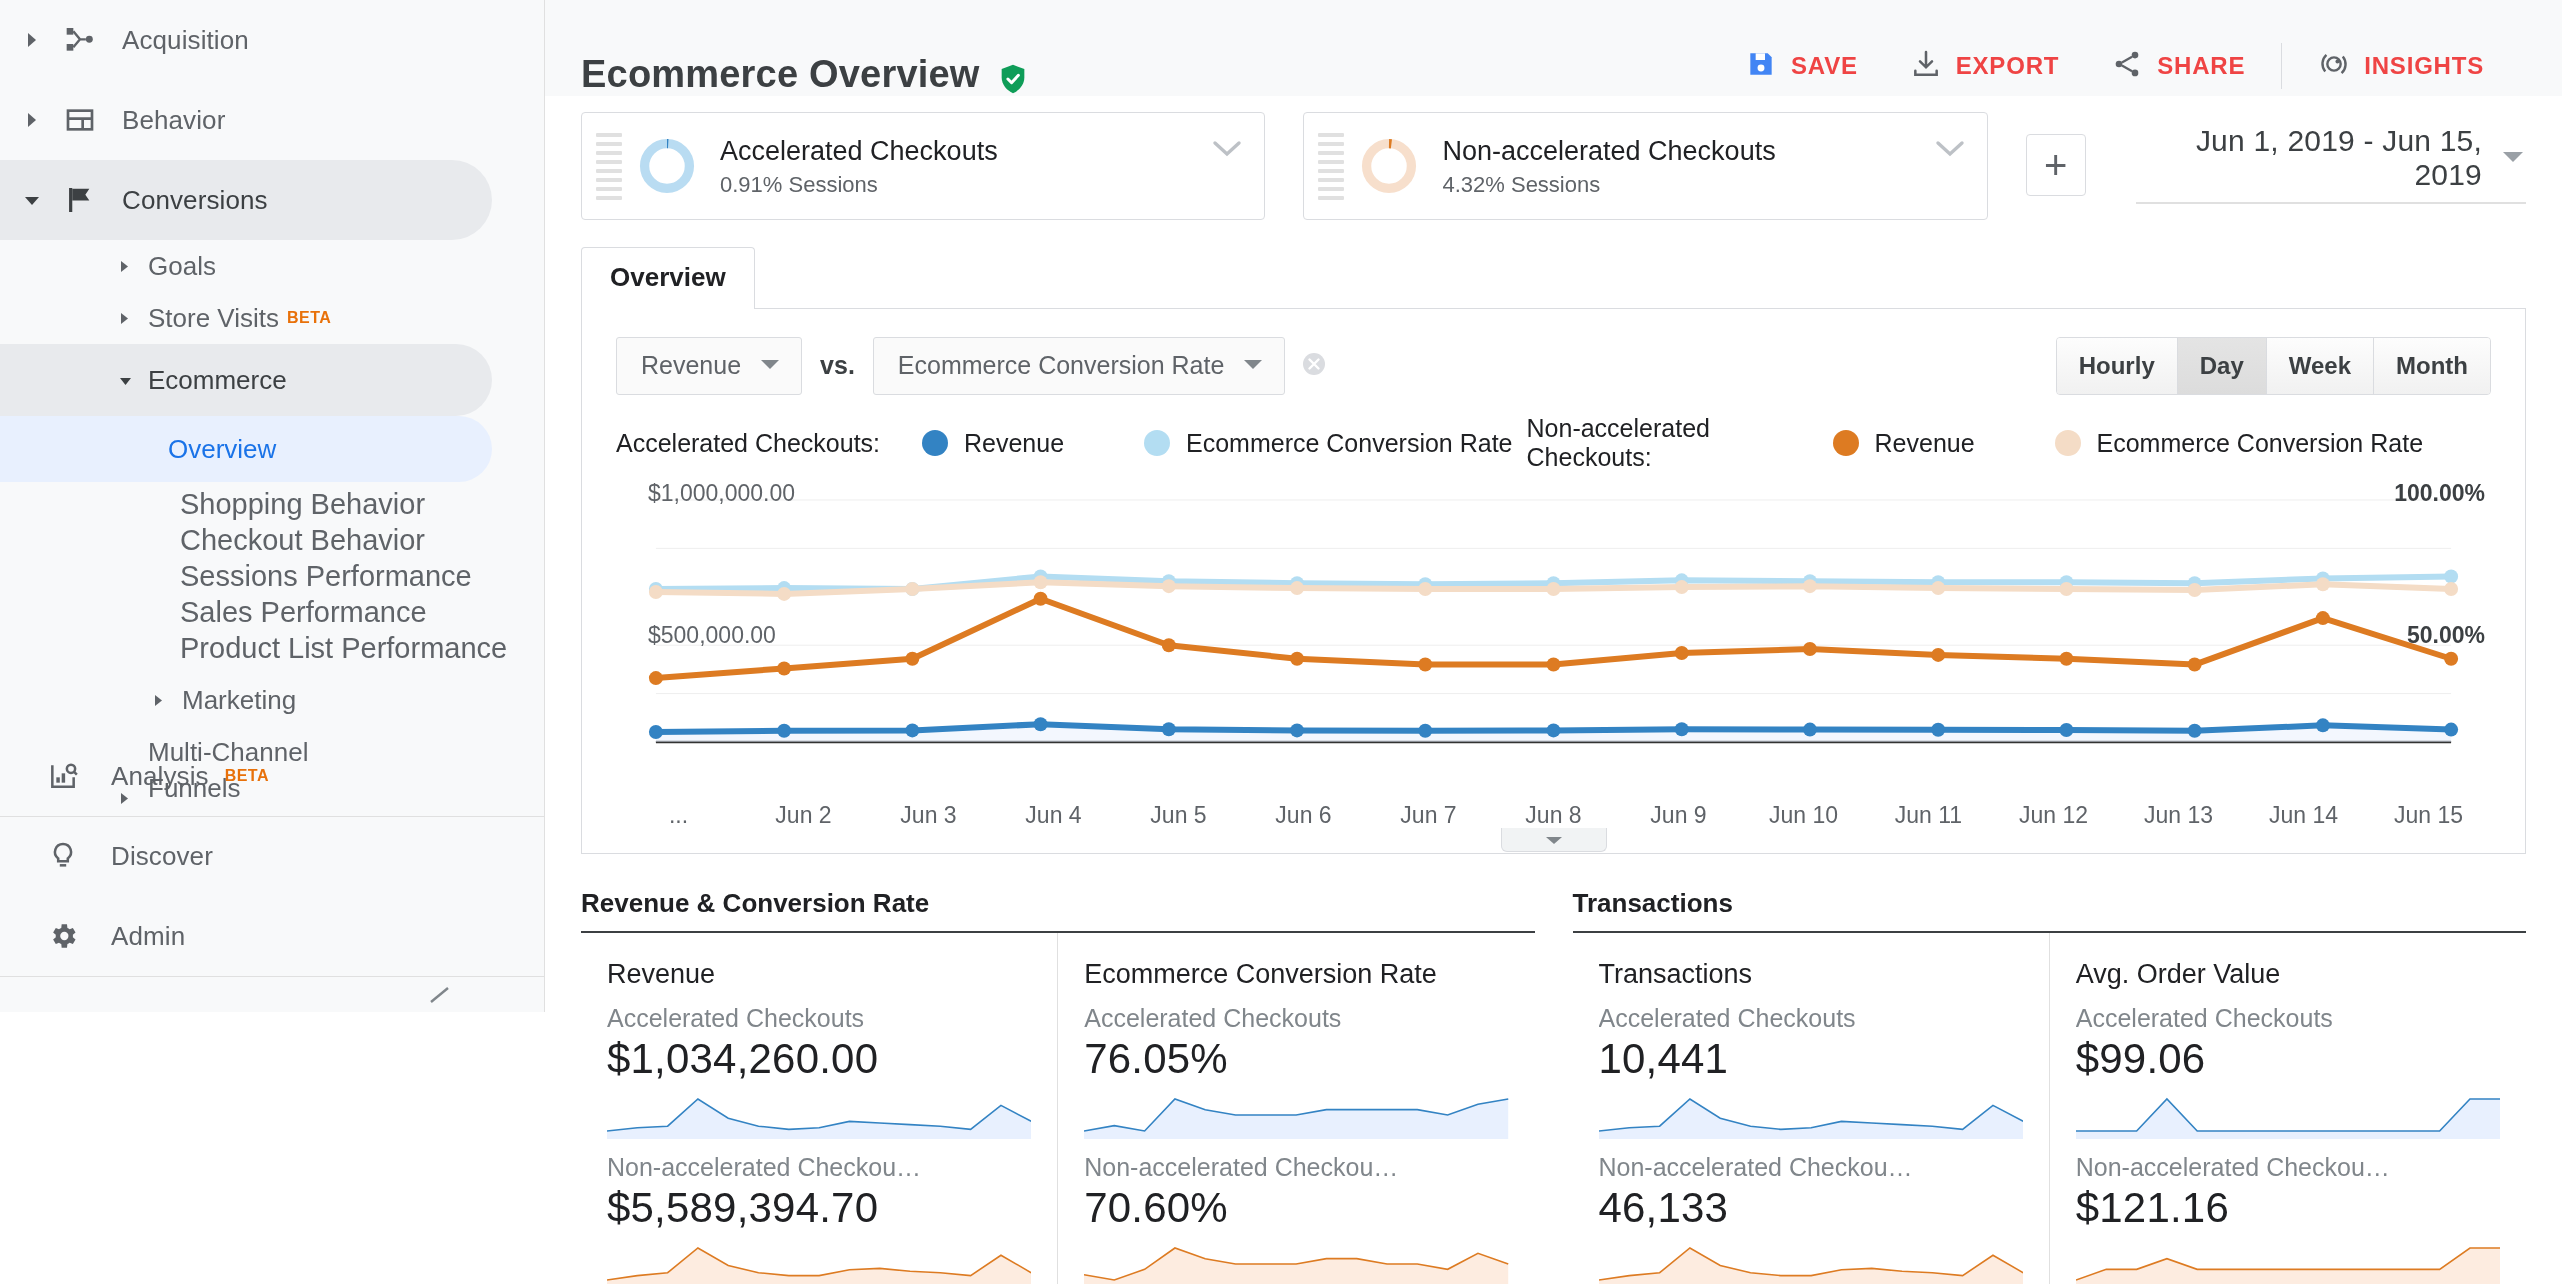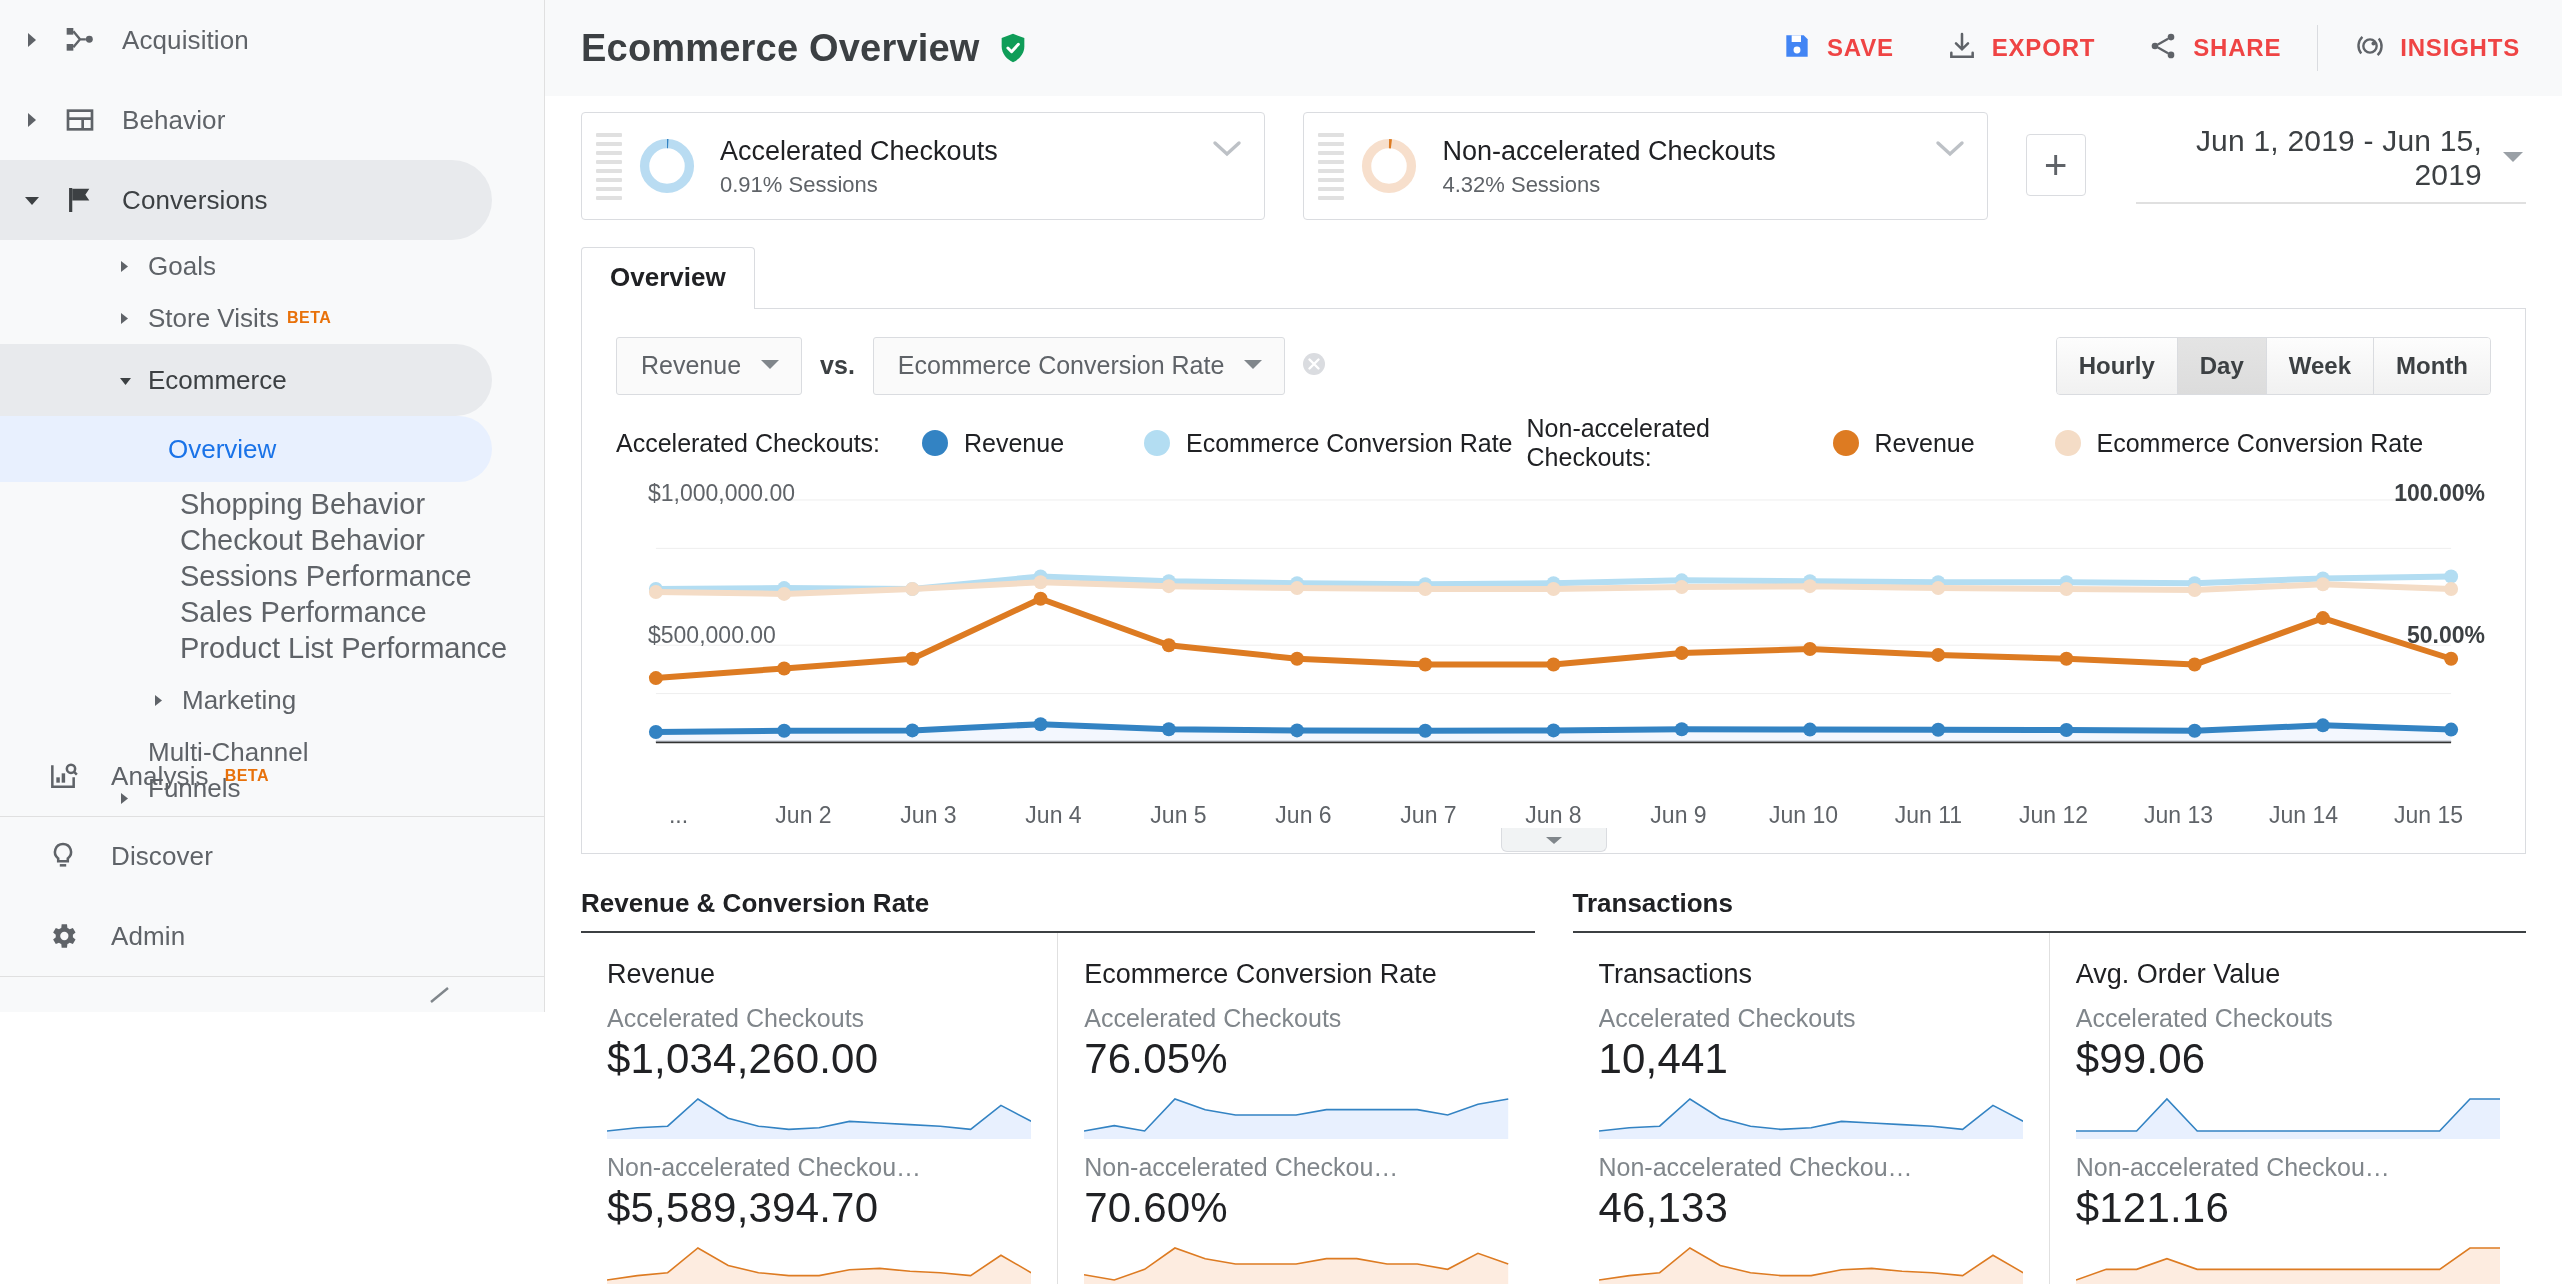--- a/index.html
+++ b/index.html
@@ -73,22 +73,22 @@
   .bottom-row .nav-icon { width: 52px; flex: 0 0 52px; }
 
   .collapse-bar { position:absolute; bottom:0; left:0; right:0; height:36px; border-top:1px solid #e0e0e0; }
   .collapse-icon { position:absolute; right: 90px; top: 8px; color:#80868b; }
 
   
   .main { flex:1; min-width:0; background:#fff; position:relative; }
 
   .topbar {
     height: 96px; background:#f8f9fa;
-    display:flex; align-items:center;
-    padding: 0 16px 0 36px;
+    display:flex; align-items:flex-end;
+    padding: 0 52px 0 36px;
   }
   .page-title { font-size: 38px; font-weight: bold; color:#3c4043; letter-spacing:.2px; }
   .verified { margin-left: 16px; display:flex; align-items:center; }
   .spacer { flex:1; }
   .tool-actions { display:flex; align-items:center; gap: 0; }
   .tool-btn {
     display:flex; align-items:center; gap: 14px;
     padding: 0 26px; height:60px; cursor:pointer;
     color:#5f6368;
   }

